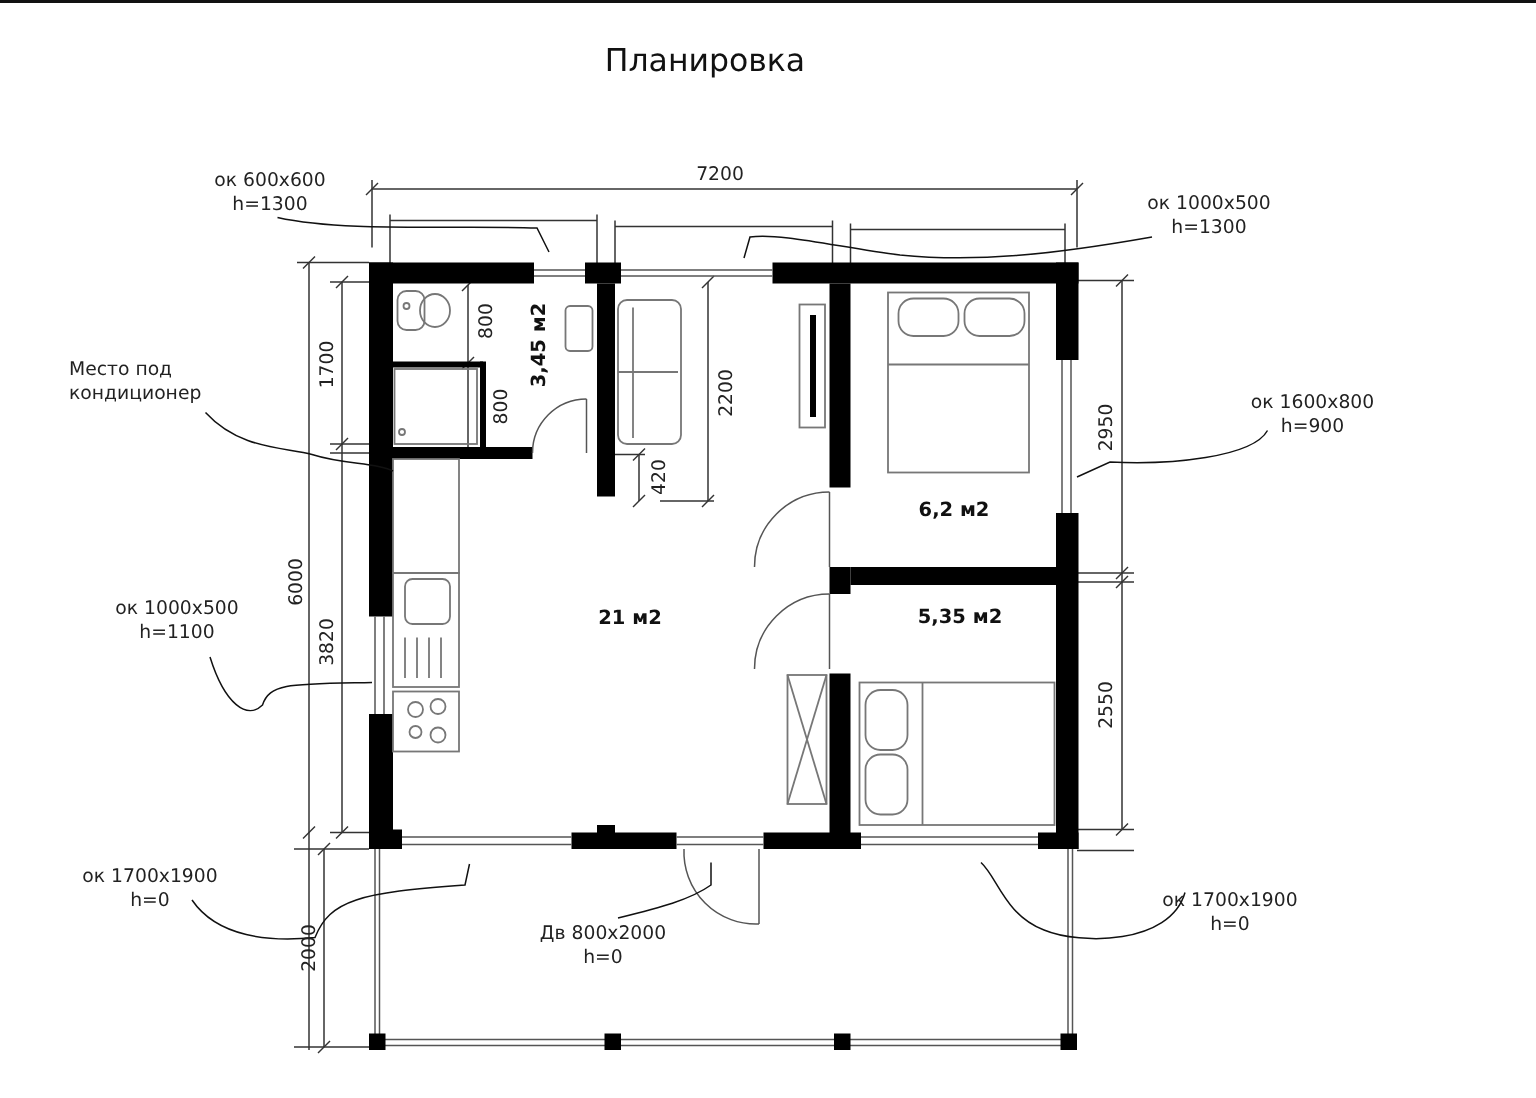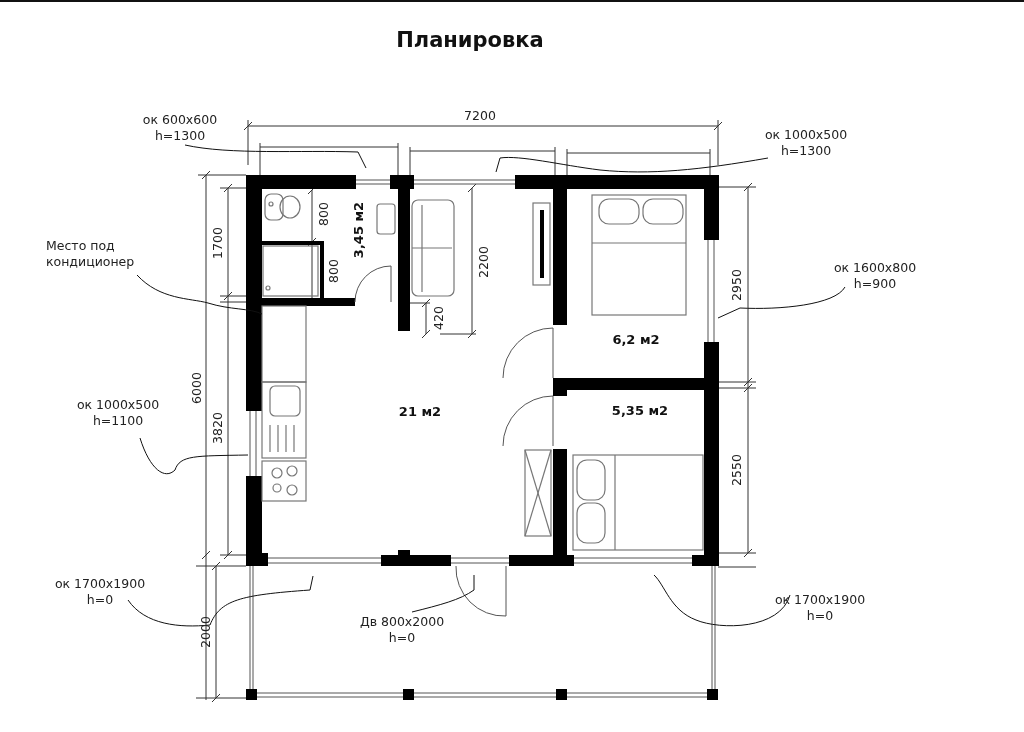--- a/index.html
+++ b/index.html
@@ -1,20 +1,20 @@
 <!DOCTYPE html>
 <html><head>
   <meta charset="utf-8">
   <style>
     html, body { margin: 0; padding: 0; background: #ffffff; }
     body { width: 1024px; height: 732px; position: relative; overflow: hidden;
            font-family: "DejaVu Sans", sans-serif; color: #1a1a1a; }
     .topline { position: absolute; left: 0; top: 0; width: 1024px; height: 2px; background: #111; }
     .title { position: absolute; left: 0; width: 940px; top: 28px; text-align: center;
-             font-size: 21px; font-family: "DejaVu Sans", sans-serif; color: #111; font-weight: bold; }
+             font-size: 21px; font-family: "DejaVu Sans", sans-serif; color: #111; }
     svg { position: absolute; left: 0; top: 0; }
     .lbl { font-family: "DejaVu Sans", sans-serif; font-size: 12.5px; fill: #222; }
     .dim { font-family: "DejaVu Sans", sans-serif; font-size: 12.5px; fill: #222; }
     .area { font-family: "DejaVu Sans", sans-serif; font-size: 13px; font-weight: bold; fill: #111; }
     .wall { fill: #000; }
     .dline { stroke: #333; stroke-width: 1; fill: none; }
     .thin { stroke: #555; stroke-width: 1; fill: none; }
     .furn { stroke: #777; stroke-width: 1.2; fill: none; }
     .leader { stroke: #111; stroke-width: 1; fill: none; }
   </style>

